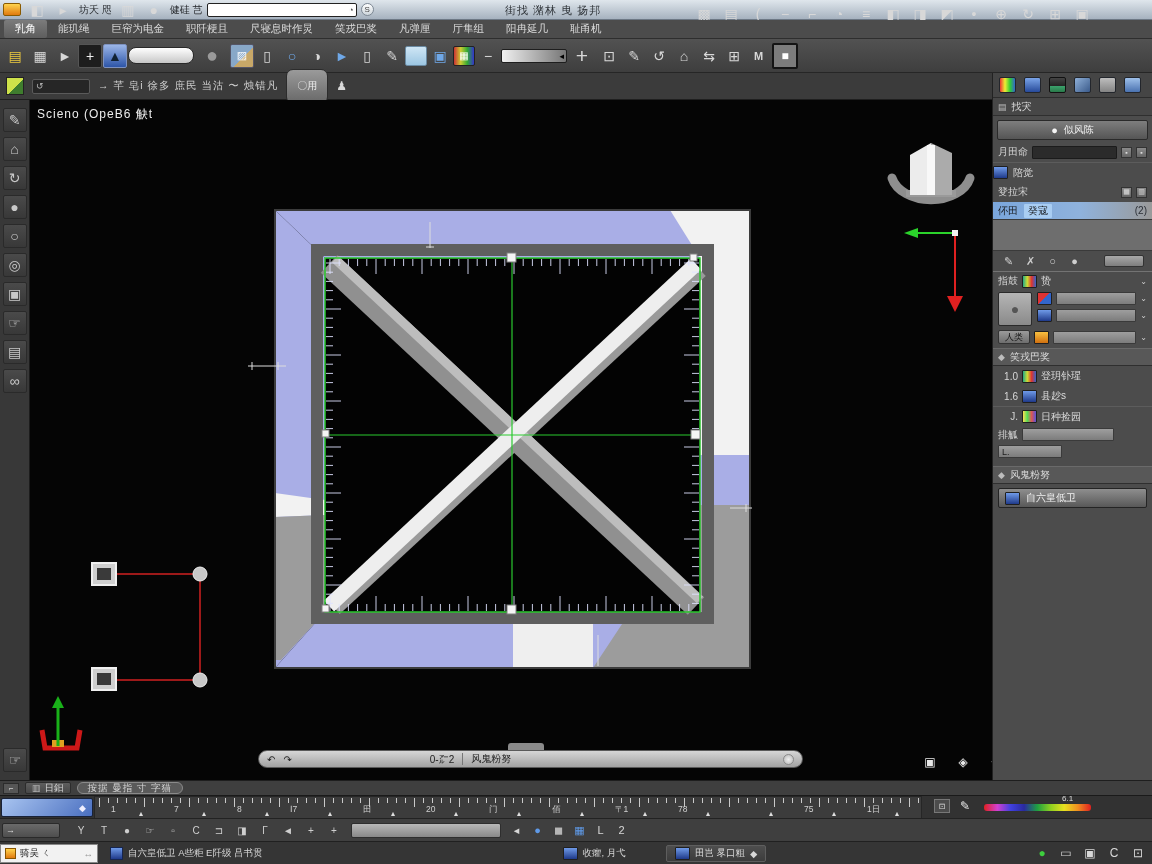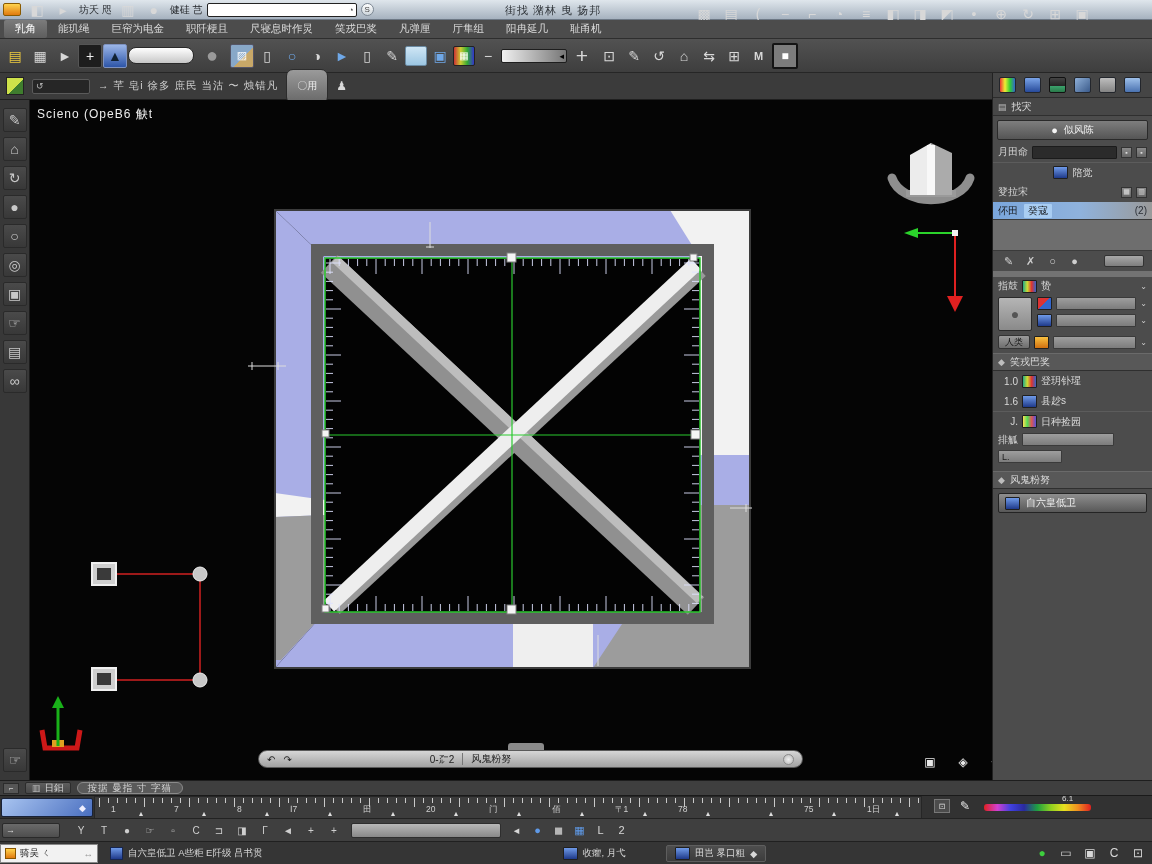--- a/index.html
+++ b/index.html
@@ -67,37 +67,37 @@
 .ptab.t6{background:linear-gradient(#9ec0ea,#4a72b0)}
 .phdr{display:flex;align-items:center;gap:5px;height:18px;padding:0 5px;background:#474747;border-bottom:1px solid #2f2f2f}
 .phdr2{display:flex;align-items:center;gap:5px;height:18px;padding:0 5px;background:#585858;border-top:1px solid #6a6a6a;border-bottom:1px solid #2f2f2f}
 .phic{font-size:9px;color:#bdbdbd}
 .pbar{margin:4px 4px 2px;height:20px;border:1px solid #2a2a2a;border-radius:2px;background:linear-gradient(#7e7e7e,#555);display:flex;align-items:center;justify-content:center;gap:6px;color:#f0f0f0}
 .pbar .blob{color:#f5f5f5;font-size:11px}
 .prow{display:flex;align-items:center;gap:4px;height:20px;padding:0 5px}
 .plab{white-space:nowrap;color:#d5d5d5}
 .pfield{flex:1;height:13px;background:#2b2b2b;border:1px solid #1b1b1b;border-radius:1px}
 .pmini{width:11px;height:11px;background:linear-gradient(#8a8a8a,#666);border:1px solid #333;font-size:7px;display:inline-flex;align-items:center;justify-content:center;color:#ddd}
-.psub{display:flex;align-items:center;justify-content:center;gap:5px;height:20px;border-top:1px solid #5c5c5c}
+.psub{display:flex;align-items:center;gap:5px;height:20px;border-top:1px solid #5c5c5c}
 .psel{display:flex;align-items:center;gap:6px;height:17px;padding:0 5px;background:linear-gradient(90deg,var(--selblue) 0%,#8fb2dc 55%,#9a9a9a 100%);color:#16181c}
 .pchip{background:var(--chip);padding:0 4px;border-radius:1px}
 .psel .cnt{margin-left:auto;color:#2b2f36}
 .plist{height:32px;background:#6e6e6e;border-top:1px solid #3a3a3a;border-bottom:1px solid #3a3a3a}
 .ptools{display:flex;align-items:center;gap:7px;height:20px;padding:0 8px}
 .ptools .gi{width:15px;height:15px;font-size:11px;color:#cfcfcf}
 .ptools .ddbox{width:40px;height:12px;background:linear-gradient(#a8a8a8,#7e7e7e);border:1px solid #333;margin-left:auto}
 .ci{display:inline-block;width:15px;height:13px;border:1px solid #1f1f1f;border-radius:1px;flex:none}
 .ci.rainbow{background:linear-gradient(90deg,#2a8,#cd3,#d33,#36c)}
 .ci.bluei{background:linear-gradient(#6f9ae8,#1f3a8a)}
 .ci.redblue{background:linear-gradient(135deg,#d33 50%,#36c 50%)}
 .ci.orangei{background:linear-gradient(#f8c040,#d07010)}
 .ci.palette{background:linear-gradient(90deg,#fd5,#5d5,#d55,#55d)}
 .gfield{height:13px;background:linear-gradient(#9e9e9e,#7c7c7c);border:1px solid #3a3a3a;border-radius:1px;color:#1d1d1d;font-size:9px;display:flex;align-items:center;padding:0 3px}
 .spin{color:#cfcfcf;font-size:8px;margin-left:auto}
-.pmat{border-top:6px solid #737373;padding-bottom:2px}
+.pmat{border-top:1px solid #737373;padding-bottom:2px}
 .matgrid{display:flex;gap:5px;padding:2px 5px}
 .swatch{width:34px;height:34px;border:1px solid #2a2a2a;border-radius:2px;background:linear-gradient(#b5b5b5,#8a8a8a);display:flex;align-items:center;justify-content:center;color:#555;font-size:14px;flex:none}
 .matcol{flex:1;display:flex;flex-direction:column;gap:4px}
 .matrow{display:flex;align-items:center;gap:4px}
 .pbtn{height:14px;padding:0 6px;background:linear-gradient(#9a9a9a,#6e6e6e);border:1px solid #333;border-radius:2px;font-size:9px;color:#111;display:inline-flex;align-items:center;flex:none}
 .pnum{width:20px;text-align:right;color:#d8d8d8}
 .pbigbtn{margin:4px 5px;height:20px;border:1px solid #242424;border-radius:2px;background:linear-gradient(#8e8e8e,#585858);display:flex;align-items:center;gap:6px;padding:0 6px;color:#f2f2f2}
 
 #layerbar{left:0;top:780px;width:1152px;height:15px;background:#3f3f3f;border-top:1px solid #1e1e1e;display:flex;align-items:center;gap:6px;padding:0 3px;font-size:9.5px;color:#d5d5d5}
 #lb-ic{width:16px;height:11px;background:#565656;border:1px solid #2c2c2c;color:#ccc;font-size:8px;display:flex;align-items:center;justify-content:center}

